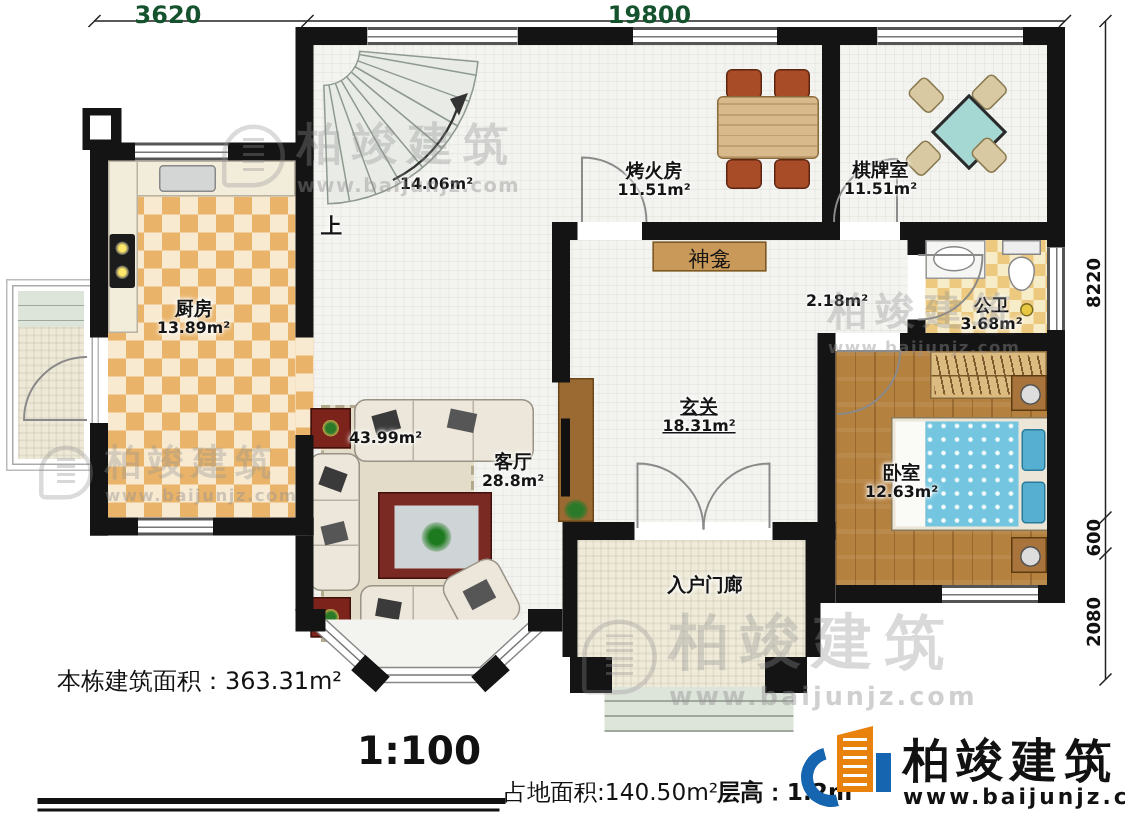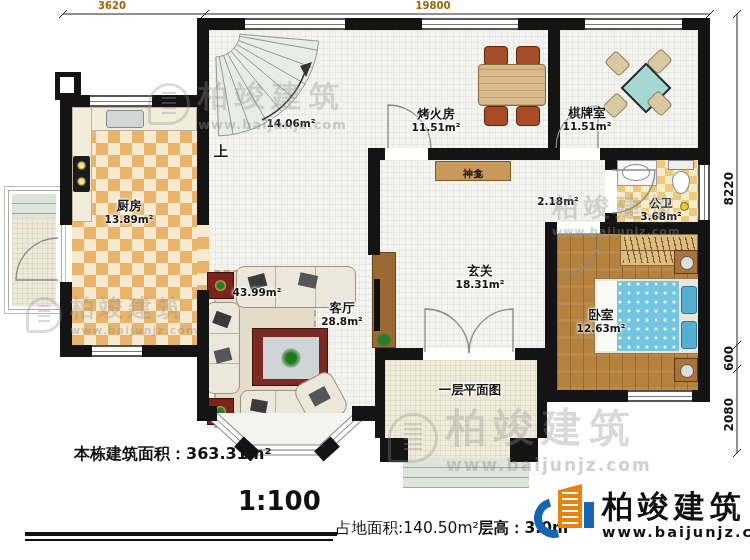--- a/index.html
+++ b/index.html
@@ -19,21 +19,21 @@
   .winh{background:#fff;border-top:2px solid #555;border-bottom:2px solid #555;box-sizing:border-box;height:12px;z-index:12;}
   .winh::after{content:"";position:absolute;left:0;right:0;top:50%;height:1px;background:#777;}
   .winv{background:#fff;border-left:2px solid #555;border-right:2px solid #555;box-sizing:border-box;width:12px;z-index:12;}
   .winv::after{content:"";position:absolute;top:0;bottom:0;left:50%;width:1px;background:#777;}
   
   .furn{z-index:5;box-sizing:border-box;}
   
   .rl{position:absolute;transform:translateX(-50%);text-align:center;font-weight:bold;color:#141414;white-space:nowrap;text-shadow:0 0 2px #fff,0 0 3px #fff,0 0 4px #fff;z-index:20;line-height:1.15;}
   .rl .nm{font-size:12.5px;display:block;}
   .rl .ar{font-size:10.5px;display:block;}
-  .dimh{position:absolute;transform:translateX(-50%);font-weight:bold;font-size:10px;color:#a16207;z-index:20;}
+  .dimh{position:absolute;transform:translateX(-50%);font-weight:bold;font-size:16px;color:#14532d;z-index:20;}
   .dimv{position:absolute;writing-mode:vertical-rl;transform:rotate(180deg);font-weight:bold;font-size:12px;color:#111;z-index:20;}
   
   .wm{position:absolute;display:flex;align-items:center;gap:8px;z-index:26;pointer-events:none;}
   .wm .col{display:flex;flex-direction:column;}
   .wm .t{font-weight:900;color:rgba(145,143,146,.34);}
   .wm .u{font-weight:700;color:rgba(145,143,146,.42);}
   .wmicon{border:3px solid rgba(145,143,146,.32);border-radius:50% 50% 50% 4px;position:relative;}
   .wmicon::after{content:"";position:absolute;left:30%;top:18%;width:40%;height:64%;background:repeating-linear-gradient(180deg,rgba(145,143,146,.35) 0 2px,transparent 2px 5px);}
   
   .ft{position:absolute;color:#111;z-index:30;white-space:nowrap;}
@@ -78,21 +78,21 @@
   <div class="abs furn" style="left:484px;top:106px;width:24px;height:20px;background:#a84c28;border:1px solid #5e2410;border-radius:4px;"></div>
   <div class="abs furn" style="left:516px;top:106px;width:24px;height:20px;background:#a84c28;border:1px solid #5e2410;border-radius:4px;"></div>
 
   <div class="abs furn" style="left:607px;top:55px;width:21px;height:17px;background:#d8c9a3;border:1px solid #8a7a50;border-radius:4px;transform:rotate(45deg);"></div>
   <div class="abs furn" style="left:649px;top:53px;width:21px;height:17px;background:#d8c9a3;border:1px solid #8a7a50;border-radius:4px;transform:rotate(-45deg);"></div>
   <div class="abs furn" style="left:628px;top:70px;width:36px;height:36px;background:#a5d8d2;border:2px solid #2a2a2a;transform:rotate(45deg);"></div>
   <div class="abs furn" style="left:605px;top:97px;width:21px;height:17px;background:#d8c9a3;border:1px solid #8a7a50;border-radius:4px;transform:rotate(-45deg);"></div>
   <div class="abs furn" style="left:649px;top:95px;width:21px;height:17px;background:#d8c9a3;border:1px solid #8a7a50;border-radius:4px;transform:rotate(45deg);"></div>
 
   <div class="abs furn" style="left:435px;top:161px;width:76px;height:20px;background:#c9995a;border:1px solid #7a5a28;text-align:center;">
-    <span style="font-size:10px;font-weight:bold;color:#141414;line-height:20px;">神龛</span>
+    <span style="font-size:14px;font-weight:normal;color:#141414;line-height:20px;">神龛</span>
   </div>
 
   <div class="abs furn" style="left:617px;top:160px;width:40px;height:26px;background:#f5f5f3;border:1px solid #999;"></div>
   <div class="abs furn" style="left:622px;top:164px;width:28px;height:17px;background:#fff;border:1px solid #888;border-radius:50%;"></div>
   <div class="abs furn" style="left:668px;top:160px;width:26px;height:10px;background:#eee;border:1px solid #888;"></div>
   <div class="abs furn" style="left:672px;top:171px;width:18px;height:23px;background:#fff;border:1px solid #888;border-radius:50% 50% 50% 50%/40% 40% 60% 60%;"></div>
   <div class="abs furn" style="left:680px;top:202px;width:9px;height:9px;background:#e8c840;border:1px solid #7a6a20;border-radius:50%;"></div>
 
   <div class="abs furn" style="left:620px;top:234px;width:78px;height:32px;background:#dcbb80;border:1px solid #8a6a3a;">
     <div style="position:absolute;inset:2px;background:repeating-linear-gradient(78deg,rgba(90,50,10,.7) 0 1.2px,transparent 1.2px 6px);"></div>
@@ -263,33 +263,33 @@
       <span class="ar">2.18m²</span>
     </div>
   <div class="rl" style="left:661px;top:197px;">
       <span class="nm" style="font-size:11.5px;">公卫</span>
       <span class="ar">3.68m²</span>
     </div>
   <div class="rl" style="left:601px;top:308px;">
       <span class="nm">卧室</span>
       <span class="ar">12.63m²</span>
     </div>
-  <div class="rl" style="left:480px;top:264px;">
+  <div class="rl" style="left:466px;top:264px;text-decoration:underline;">
       <span class="nm">玄关</span>
       <span class="ar">18.31m²</span>
     </div>
   <div class="rl" style="left:342px;top:301px;">
       <span class="nm">客厅</span>
       <span class="ar">28.8m²</span>
     </div>
   <div class="rl" style="left:257px;top:286px;">
       <span class="ar">43.99m²</span>
     </div>
   <div class="rl" style="left:470px;top:383px;">
-      <span class="nm">一层平面图</span>
+      <span class="nm">入户门廊</span>
     </div>
 
   <div class="dimh" style="left:112px;top:0px;">3620</div>
   <div class="dimh" style="left:433px;top:0px;">19800</div>
   <div class="dimv" style="left:722px;top:172px;">8220</div>
   <div class="dimv" style="left:722px;top:346px;">600</div>
   <div class="dimv" style="left:722px;top:398px;">2080</div>
 
   <div class="wm" style="left:148px;top:76px;">
     <div class="wmicon" style="width:36px;height:36px;"></div>
@@ -312,26 +312,26 @@
       </div>
   </div>
   <div class="wm" style="left:388px;top:400px;">
     <div class="wmicon" style="width:44px;height:44px;"></div>
     <div class="col">
         <span class="t" style="font-size:40px;letter-spacing:8px;">柏竣建筑</span>
         <span class="u" style="font-size:17px;letter-spacing:2px;">www.baijunjz.com</span>
       </div>
   </div>
 
-  <div class="ft" style="left:38px;top:444px;font-size:16px;font-weight:700;margin-left:36px;">本栋建筑面积：363.31m²</div>
+  <div class="ft" style="left:38px;top:444px;font-size:16px;font-weight:400;">本栋建筑面积：363.31m²</div>
   <div class="ft" style="left:238px;top:486px;font-size:26px;font-weight:700;">1:100</div>
   <div class="abs" style="left:25px;top:532px;width:312px;height:4px;background:#111;z-index:30;"></div>
   <div class="abs" style="left:25px;top:539px;width:308px;height:1.5px;background:#111;z-index:30;"></div>
   <div class="ft" style="left:336px;top:518px;font-size:15.5px;font-weight:400;">占地面积:140.50m²</div>
-  <div class="ft" style="left:478px;top:518px;font-size:15.5px;font-weight:700;">层高：3.0m</div>
+  <div class="ft" style="left:478px;top:518px;font-size:15.5px;font-weight:700;">层高：1.2m</div>
   <div id="logo">
     <div class="swoosh"></div>
     <div class="bldg"></div>
     <div class="bldg2"></div>
   </div>
   <div class="ft" style="left:602px;top:486px;font-size:31px;font-weight:900;letter-spacing:5px;">柏竣建筑</div>
   <div class="ft" style="left:602px;top:524px;font-size:14.5px;font-weight:800;letter-spacing:2px;">www.baijunjz.com</div>
 
 </div>
 

